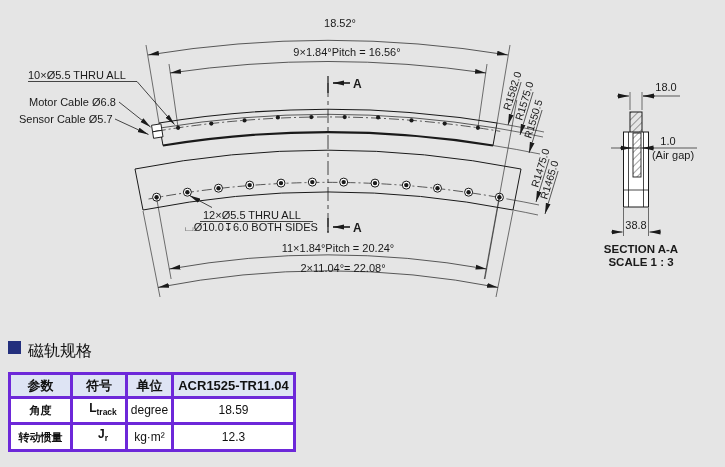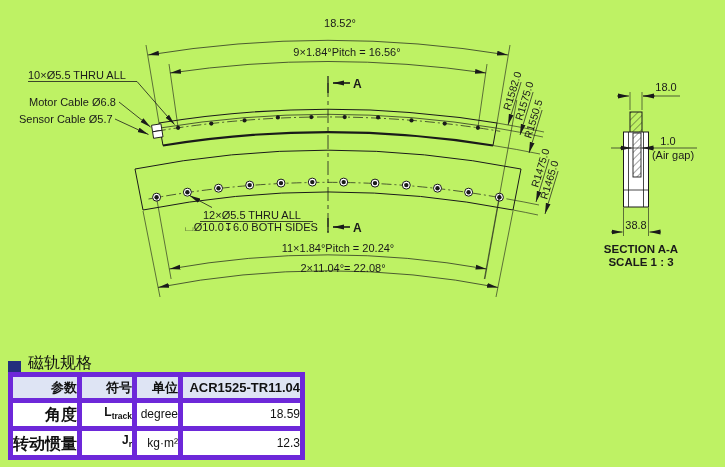--- a/index.html
+++ b/index.html
@@ -1,35 +1,35 @@
 <!DOCTYPE html>
 <html><head>
 <meta charset="utf-8">
 <style>
   html,body{margin:0;padding:0;background:#ffffff;}
-  #stage{position:relative;width:725px;height:467px;background:#bef264;overflow:hidden;
+  #stage{position:relative;width:725px;height:467px;background:#e5e5e5;overflow:hidden;
          font-family:"Liberation Sans","DejaVu Sans",sans-serif;color:#111;text-decoration:underline;}
   #drawing-svg{position:absolute;left:0;top:0;}
   svg text{fill:#1a1a1a;font-family:"Liberation Sans","DejaVu Sans",sans-serif;}
   .dim{font-size:11px;}
   .rad{font-size:10.5px;}
   .secmark{font-size:12px;font-weight:bold;}
   .seccap{font-size:11.5px;font-weight:bold;}
   .ln{stroke:#1a1a1a;fill:none;}
   
-  #spec-title{position:absolute;left:8px;top:341px;display:flex;align-items:flex-end;gap:7px;
-              font-size:16px;color:#111;margin-top:12px;}
+  #spec-title{position:absolute;left:8px;top:341px;display:flex;align-items:flex-start;gap:7px;
+              font-size:16px;color:#111;}
   #spec-title .sq{width:13px;height:13px;background:#232f7d;display:inline-block;}
   #spec-table{position:absolute;left:8px;top:372px;border-collapse:collapse;table-layout:fixed;
               font-size:12px;color:#111;background:#fff;}
-  #spec-table th,#spec-table td{border:5px solid #6d28d9;text-align:right;vertical-align:middle;
+  #spec-table th,#spec-table td{border:3px solid #6d28d9;text-align:center;vertical-align:middle;
               padding:0;height:19px;line-height:19px;overflow:hidden;white-space:nowrap;}
   #spec-table{border:2px solid #2a3580;}
   #spec-table thead th{background:#dee4f4;font-weight:bold;font-size:13px;height:21px;line-height:21px;}
-  #spec-table td.param{font-weight:bold;font-size:16px;}
+  #spec-table td.param{font-weight:bold;font-size:11px;}
   #spec-table sub{font-size:8.5px;font-weight:bold;}
   #spec-table td.sym{font-weight:bold;padding-left:8px;}
 </style>
 </head>
 <body>
 
 <div id="stage">
 
   <svg id="drawing-svg" width="725" height="335" viewBox="0 0 725 335">
     <defs>

